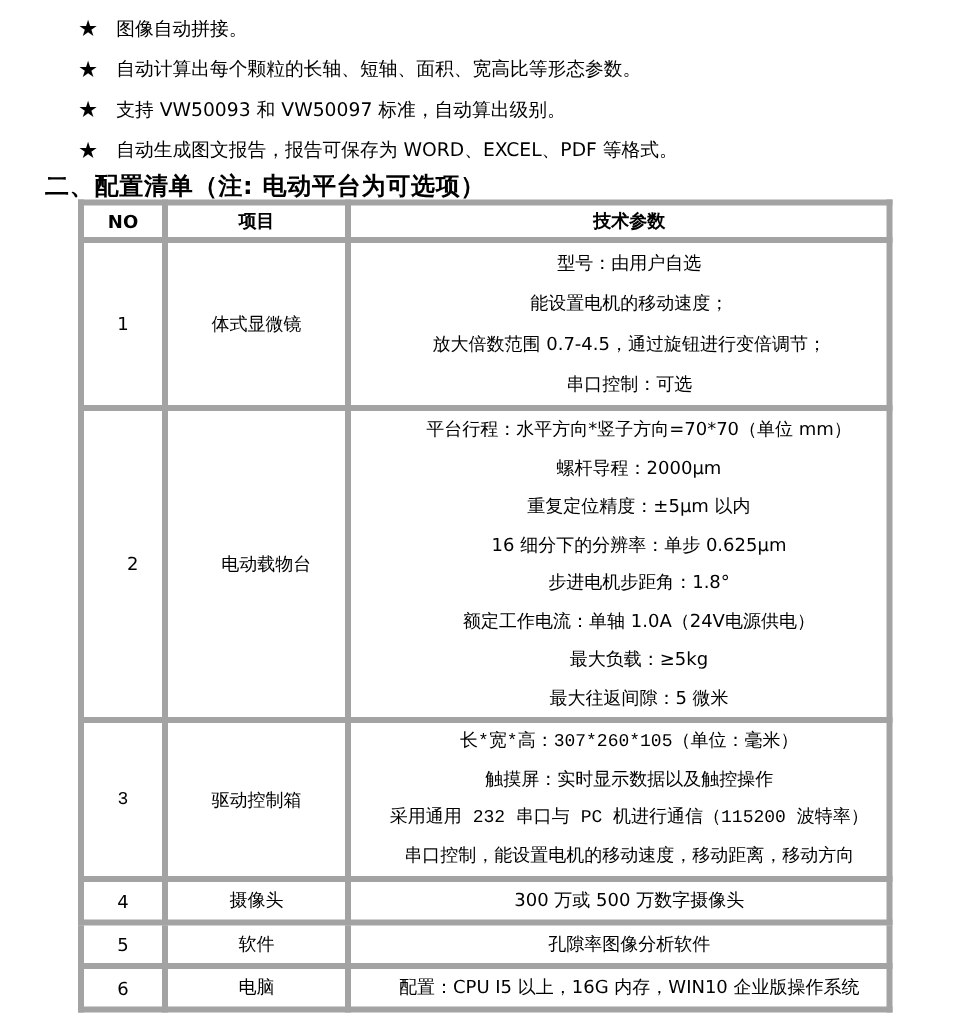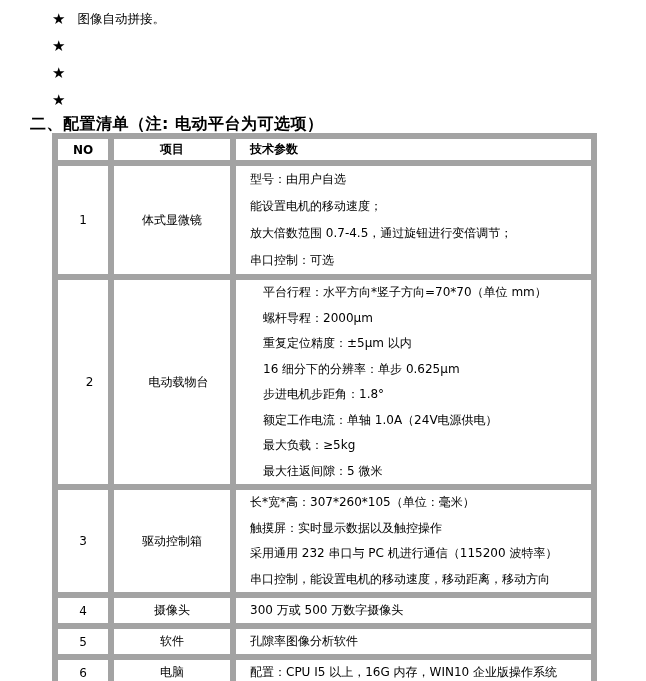--- a/index.html
+++ b/index.html
@@ -47,62 +47,65 @@
     line-height: 19px;
     letter-spacing: 0.5px;
   }
   table.spec {
     border-collapse: collapse;
     margin-left: 52px;
     width: 539px;
     table-layout: fixed;
   }
   table.spec td, table.spec th {
-    border: 6px solid #a3a3a3;
+    border: 4px solid #a3a3a3;
     padding: 0;
     font-size: 12px;
     vertical-align: middle;
     overflow: hidden;
   }
   col.c-no   { width: 56px; }
   col.c-item { width: 122px; }
   col.c-par  { width: 361px; }
   tr.head td { height: 21px; font-weight: bold; }
   td.no, td.item { text-align: center; }
-  td.par { text-align: left; }
+  td.par { text-align: center; }
   td.par .pline { padding-left: 14px; white-space: nowrap; }
   tr.r-tall1 td { height: 107px; }
   tr.r-tall1 .pline { line-height: 27px; }
   tr.r-tall2 td { height: 203px; padding-left: 13px; }
   tr.r-tall2 .pline { line-height: 25.5px; height: 25.5px; }
-  tr.r-tall3 td { height: 101px; }
+  tr.r-tall3 td { height: 101px; font-family: Liberation Mono, monospace; }
   tr.r-tall3 .pline { line-height: 25.5px; }
   tr.r-small td { height: 25px; }
   tr.r-small .pline { line-height: 25px; }
   td.par .head-label { padding-left: 14px; }
 </style>
 </head>
 <body>
 
 <div class="page">
 
 
   <div class="bullets">
       <div class="bullet">
         <span class="star">★</span>
         <span>图像自动拼接。</span>
       </div>
       <div class="bullet">
         <span class="star">★</span>
+        <span>自动计算出每个颗粒的长轴、短轴、面积、宽高比等形态参数。</span>
       </div>
       <div class="bullet">
         <span class="star">★</span>
+        <span>支持 VW50093 和 VW50097 标准，自动算出级别。</span>
       </div>
       <div class="bullet">
         <span class="star">★</span>
+        <span>自动生成图文报告，报告可保存为 WORD、EXCEL、PDF 等格式。</span>
       </div>
     </div>
 
   <h2 class="h2">二、配置清单（注: 电动平台为可选项）</h2>
 
   <table class="spec">
     <colgroup>
       <col class="c-no">
         <col class="c-item">
         <col class="c-par">

